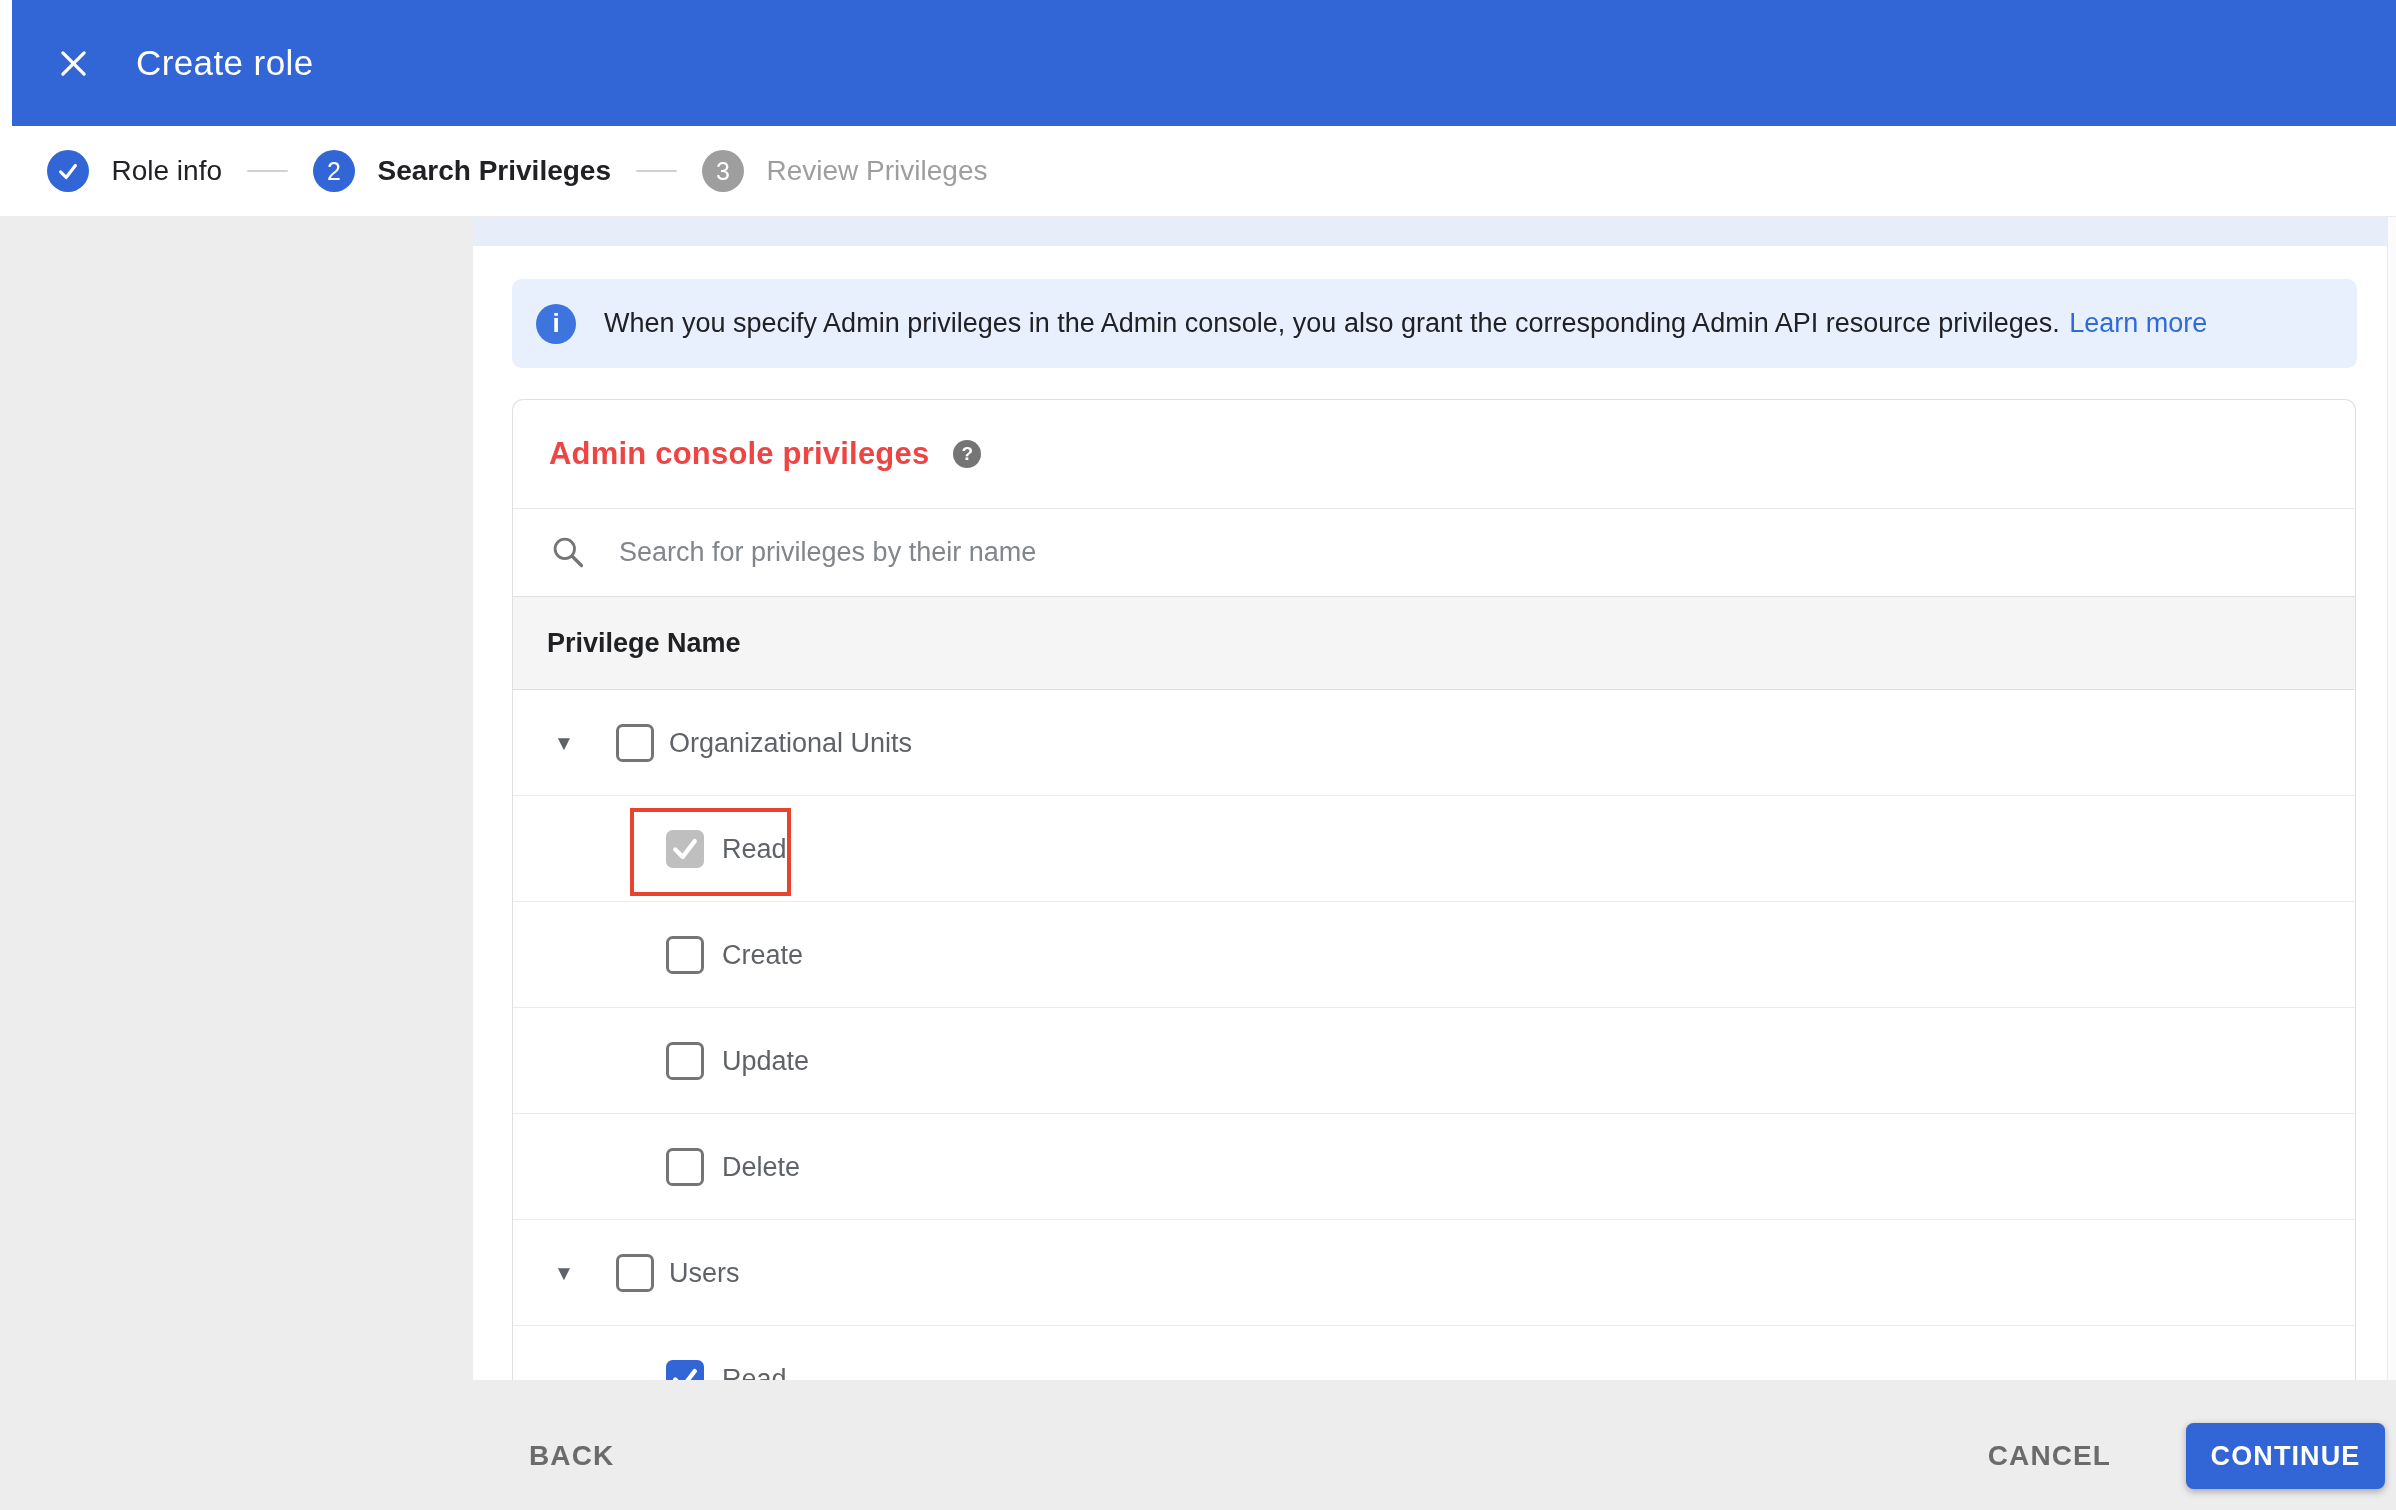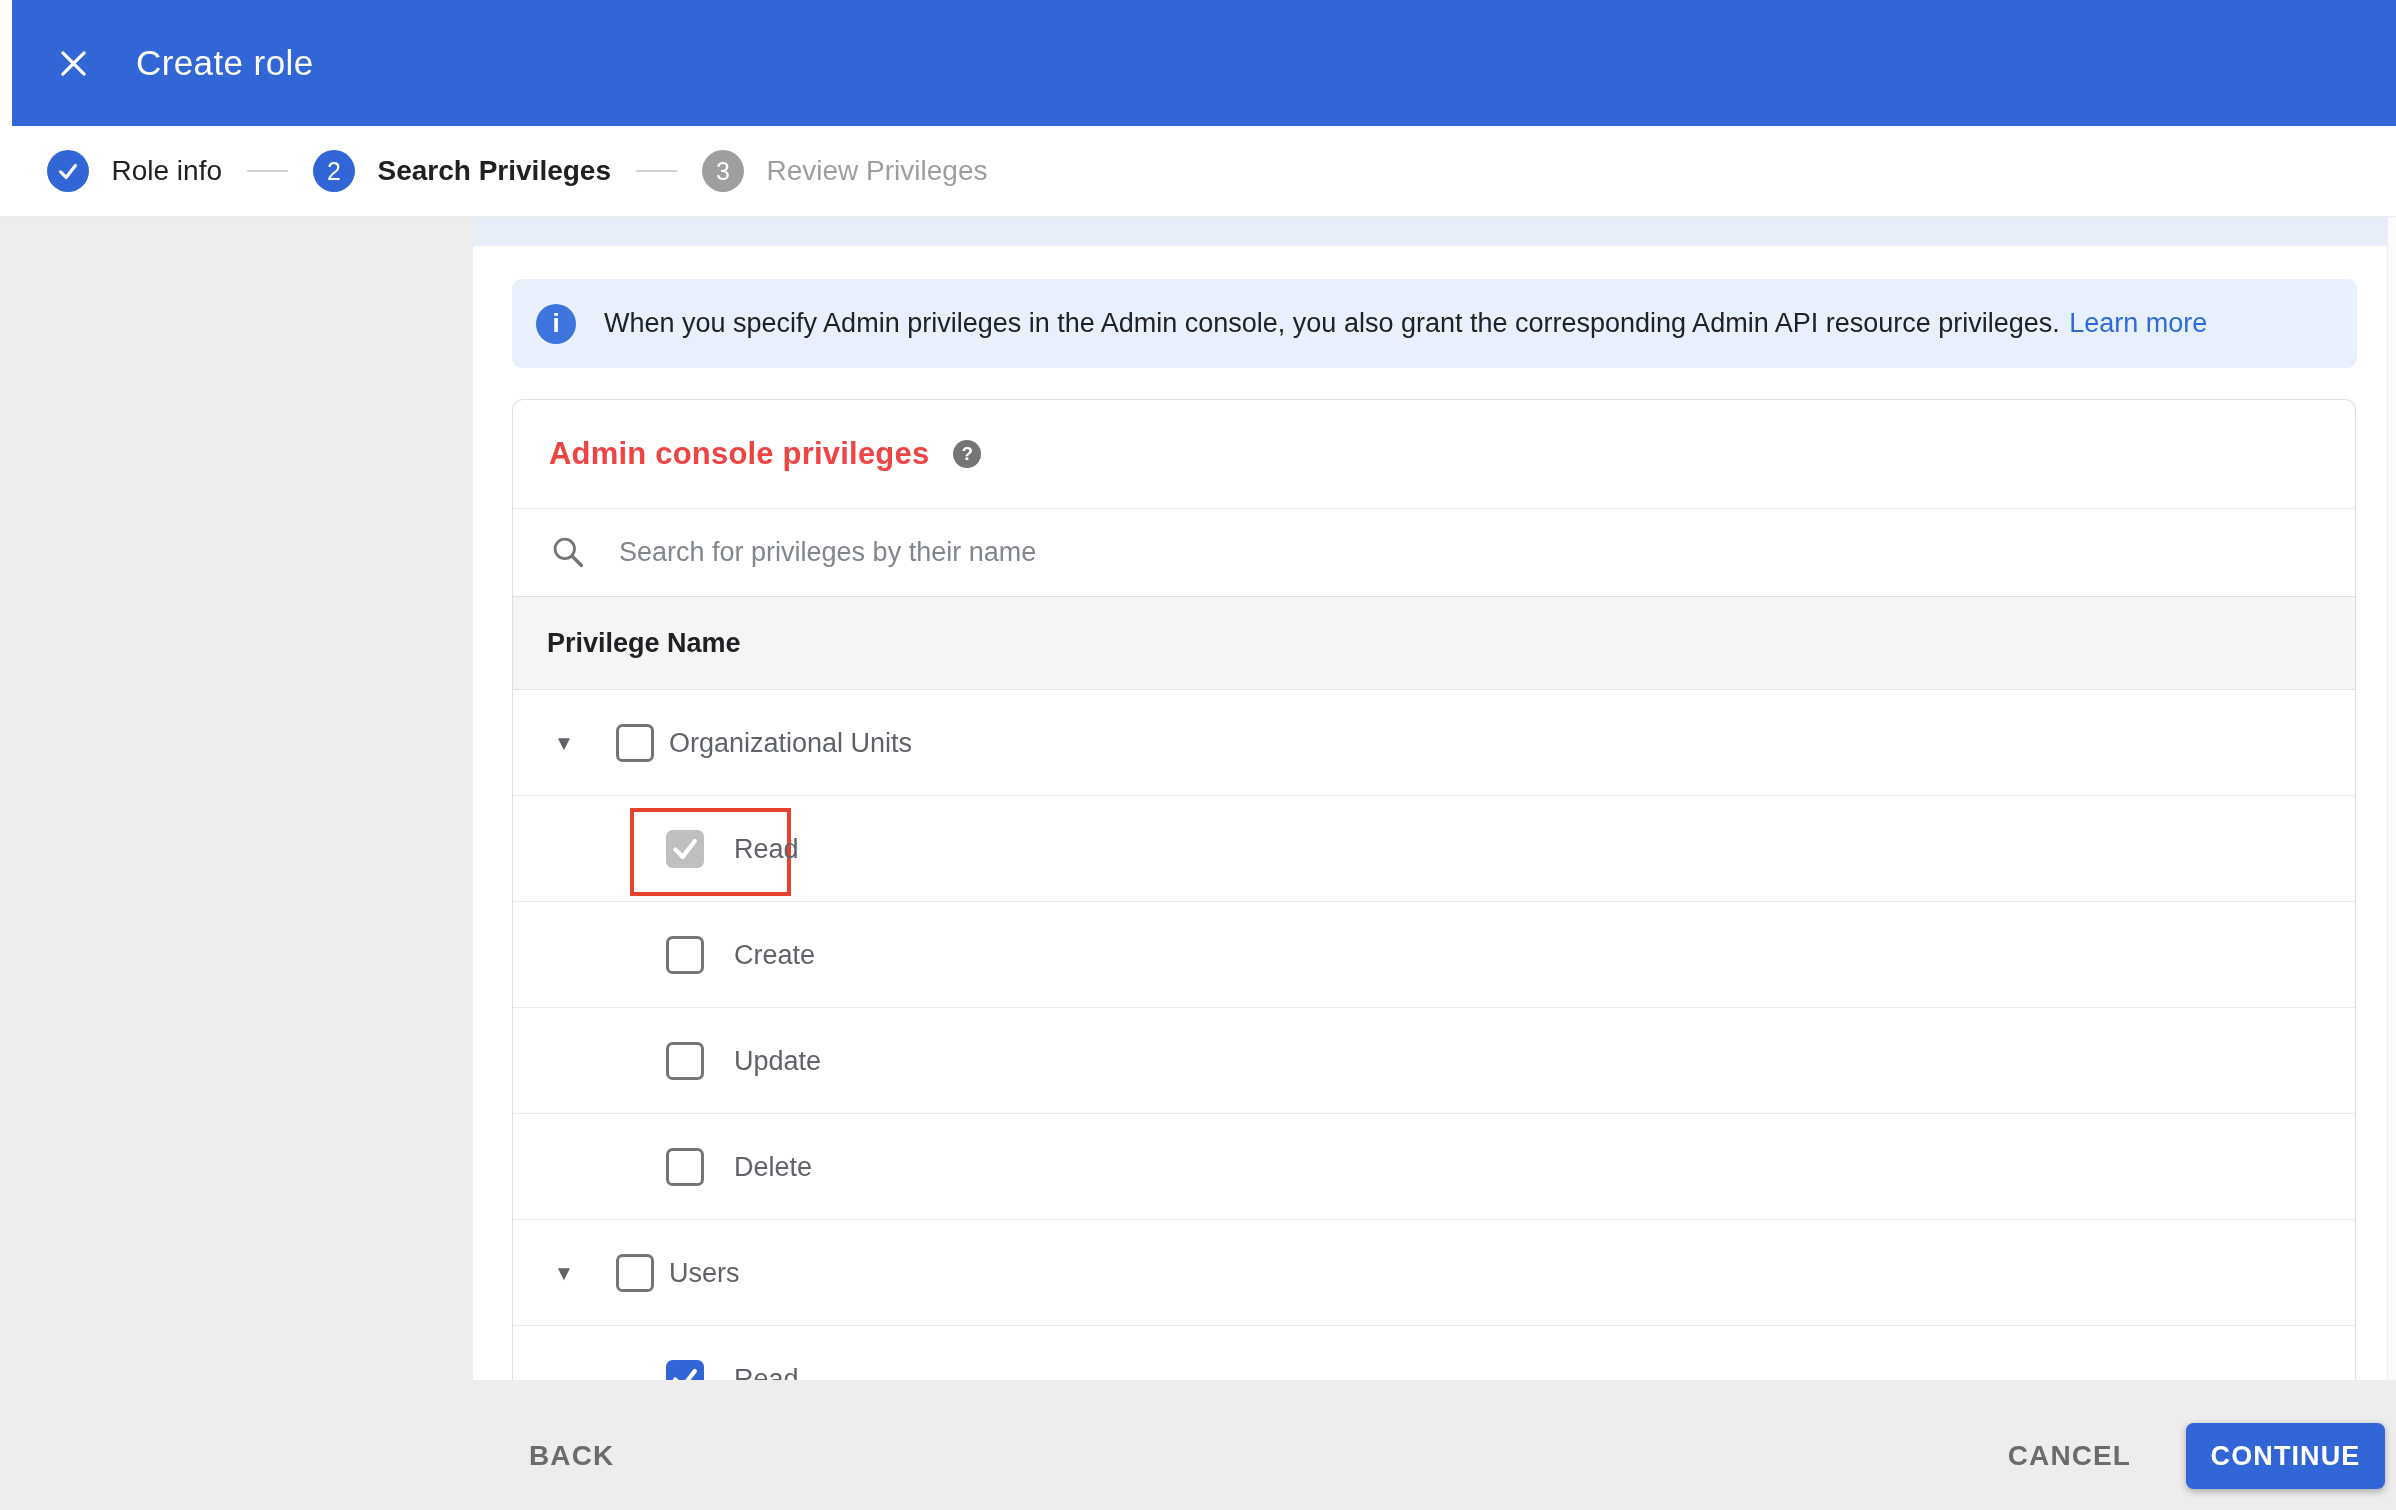--- a/index.html
+++ b/index.html
@@ -70,32 +70,32 @@
       border-radius:6.6px;box-sizing:border-box;cursor:pointer;display:flex;
       align-items:center;justify-content:center;}
   .cb.unchecked{border:3.7px solid #757575;background:#fff;}
   .cb.checked-gray{background:#bfbfbf;}
   .cb.checked-blue{background:#3266d6;}
   .cb.g{left:103px;}
   .cb.c{left:153px;}
   .plabel{position:absolute;top:50%;transform:translateY(-50%);font-size:27px;color:#5f6368;
           white-space:nowrap;}
   .plabel.g{left:156px;}
-  .plabel.c{left:221px;}
+  .plabel.c{left:209px;}
   .annotation{position:absolute;left:117px;top:12px;width:161px;height:88px;
               border:4.7px solid #e8432c;box-sizing:border-box;}
 
   
   .footer{position:absolute;left:0;right:0;bottom:0;height:130px;background:#ededed;
           display:flex;align-items:center;padding-top:22.5px;box-sizing:border-box;}
   .text-btn{font-size:28px;font-weight:700;color:#6b6b6b;letter-spacing:1.1px;
             background:none;border:none;cursor:pointer;font-family:"Liberation Sans",sans-serif;}
   .back-btn{margin-left:523px;}
   .cancel-btn{margin-left:auto;}
-  .continue-btn{margin-left:49px;margin-right:12px;width:199px;height:66px;background:#3266d6;
+  .continue-btn{margin-left:69px;margin-right:12px;width:199px;height:66px;background:#3266d6;
                 color:#fff;border:none;border-radius:7.5px;font-size:27px;font-weight:700;
                 letter-spacing:1.1px;cursor:pointer;font-family:"Liberation Sans",sans-serif;
                 box-shadow:0 2.8px 7.5px rgba(0,0,0,.28);}
 </style>
 </head>
 <body>
 
 <div class="app">
 
   <div class="header">

